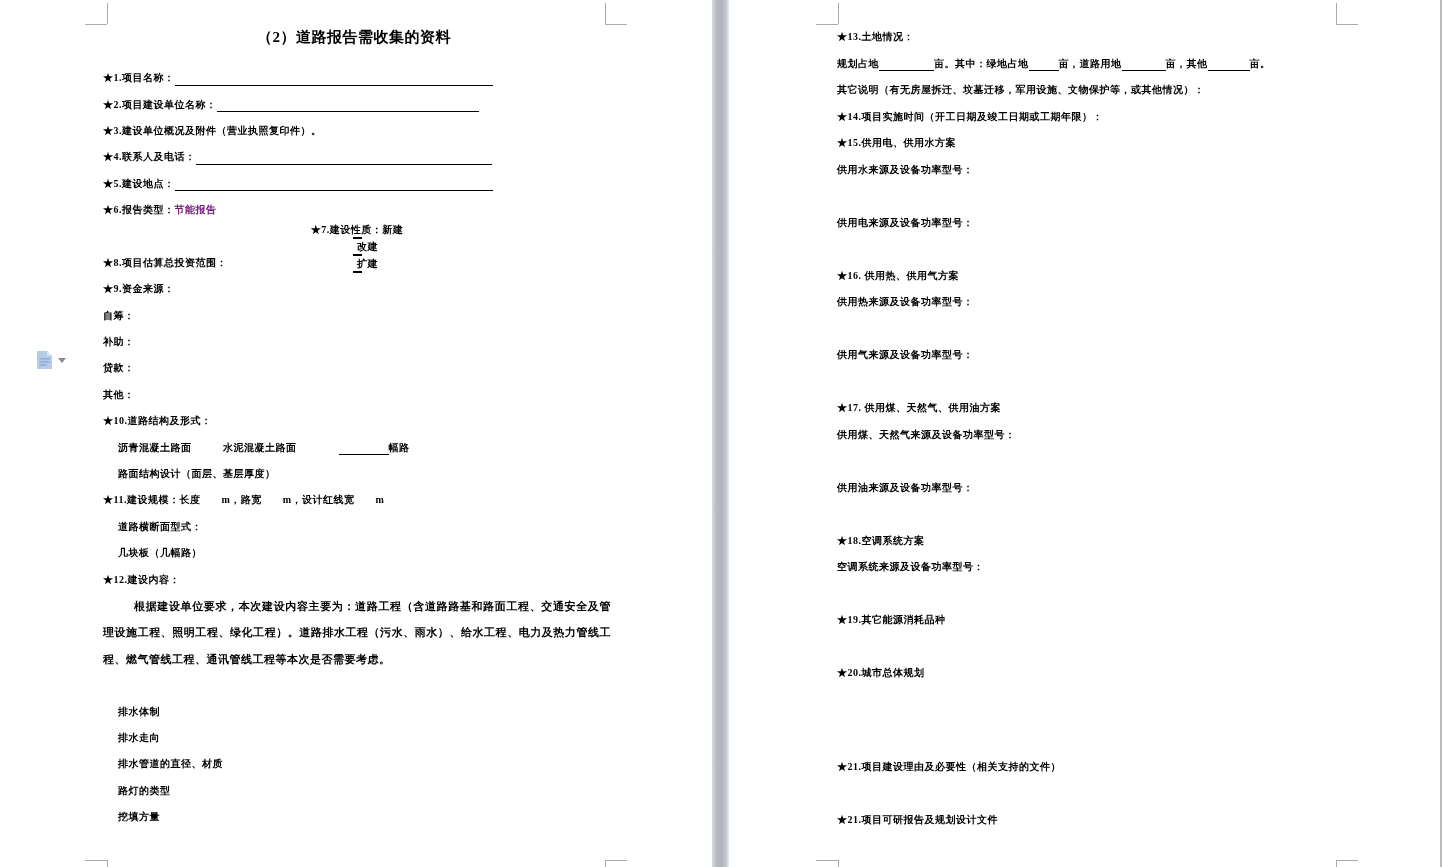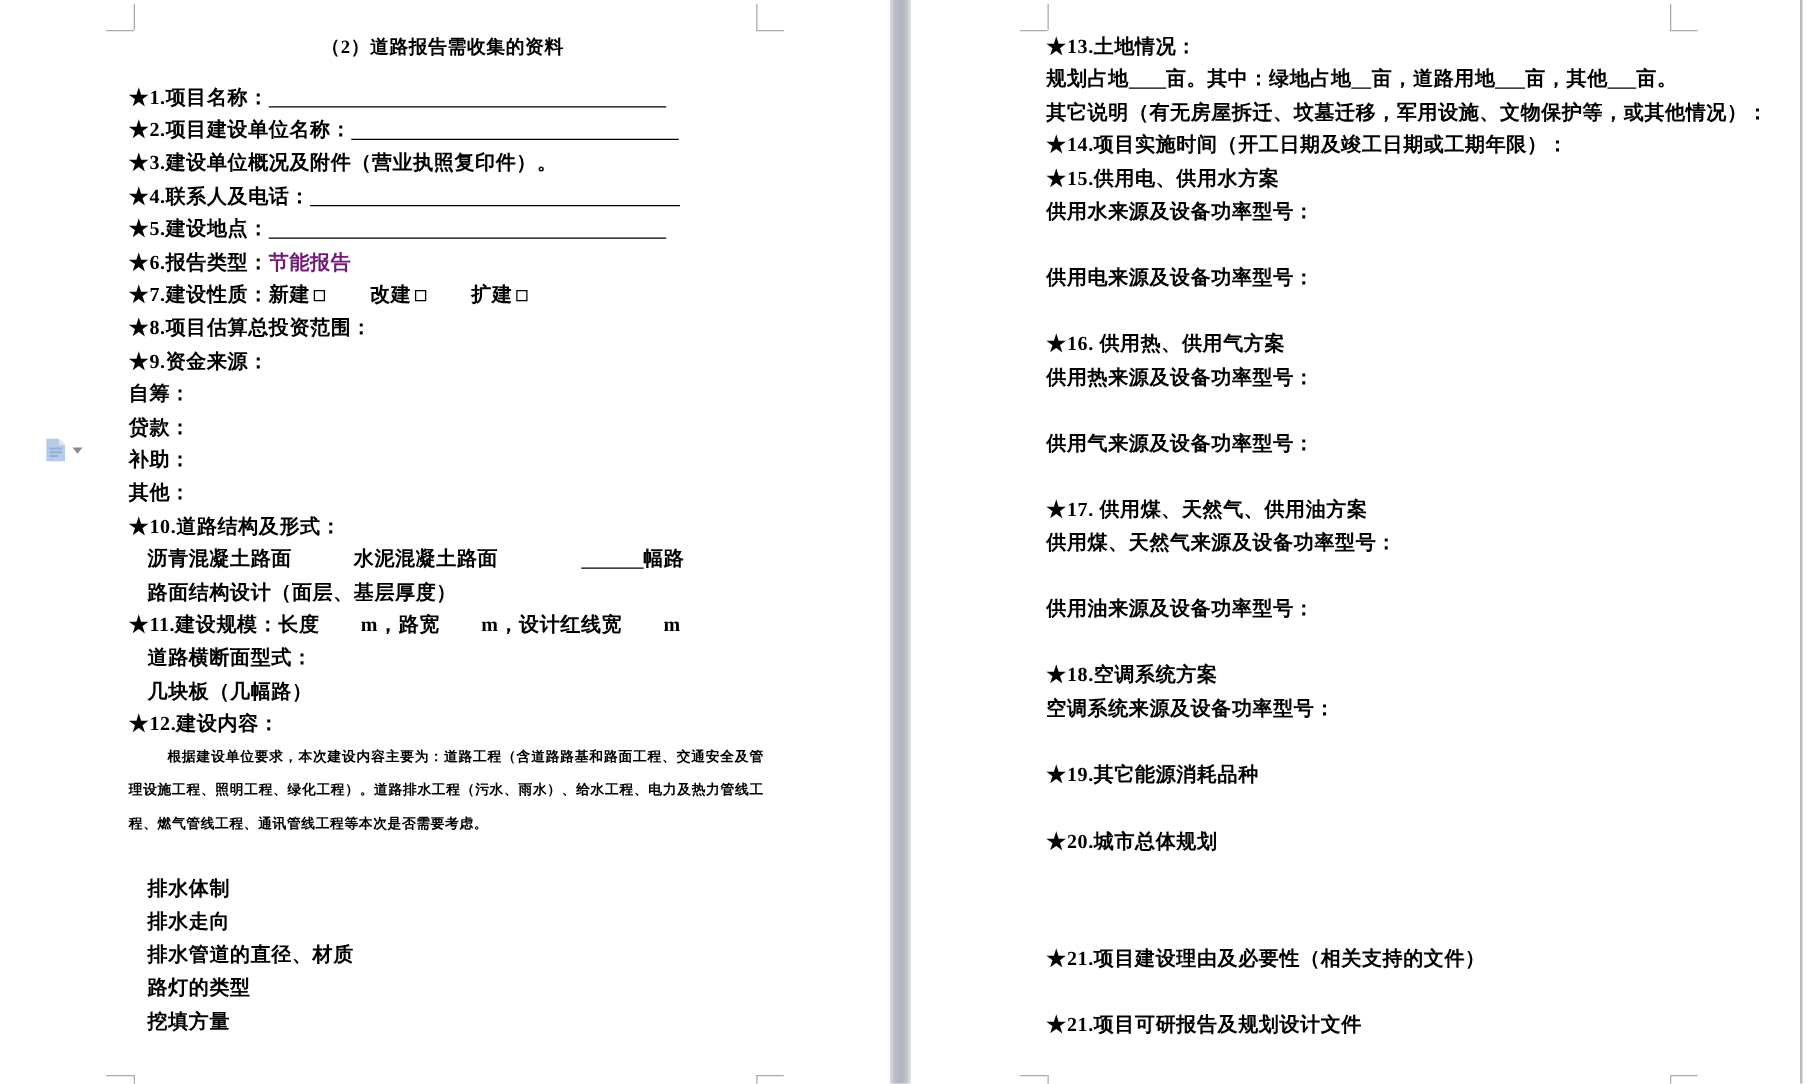--- a/index.html
+++ b/index.html
@@ -25,21 +25,21 @@
   .title-line {
     position:absolute; left:103px; top:24px; width:502px; height:27px;
     display:flex; align-items:center; justify-content:center;
     font-size:15px; letter-spacing:0.5px;
   }
   .lines { position:absolute; }
   #p1lines { left:103px; top:65px; width:508px; }
   #p2lines { left:108px; top:24px; width:505px; }
   .line {
     display:flex; align-items:center;
-    font-size:16px; letter-spacing:0.5px; white-space:pre;
+    font-size:10px; letter-spacing:0.5px; white-space:pre;
   }
   .line span { white-space:pre; }
   .para {
     font-size:11px; letter-spacing:0.5px;
     text-align:justify; text-indent:31px;
     word-break:break-all;
   }
   .fill { display:inline-block; height:15px; border-bottom:1.5px solid #000; }
   .cbox {
     display:inline-block; width:9px; height:9px;
@@ -69,26 +69,26 @@
 
 <div class="page" id="page-1">
   <div class="title-line">（2）道路报告需收集的资料</div>
   <div class="lines" id="p1lines">
       <div class="line" style="height: 26.4px;"><span>★1.项目名称：</span><span class="fill" style="width: 318px;"></span></div>
       <div class="line" style="height: 26.4px;"><span>★2.项目建设单位名称：</span><span class="fill" style="width: 262px;"></span></div>
       <div class="line" style="height: 26.4px;"><span>★3.建设单位概况及附件（营业执照复印件）。</span></div>
       <div class="line" style="height: 26.4px;"><span>★4.联系人及电话：</span><span class="fill" style="width: 296px;"></span></div>
       <div class="line" style="height: 26.4px;"><span>★5.建设地点：</span><span class="fill" style="width: 318px;"></span></div>
       <div class="line" style="height: 26.4px;"><span>★6.报告类型：</span><span style="color: #701a75;">节能报告</span></div>
-      <div class="line" style="height: 26.4px;"><span>★7.建设性质：新建</span><span class="cbox"></span><span>　　改建</span><span class="cbox"></span><span>　　扩建</span><span class="cbox"></span></div>
+      <div class="line" style="height: 26.4px; flex-direction: column;"><span>★7.建设性质：新建</span><span class="cbox"></span><span>　　改建</span><span class="cbox"></span><span>　　扩建</span><span class="cbox"></span></div>
       <div class="line" style="height: 26.4px;"><span>★8.项目估算总投资范围：</span></div>
       <div class="line" style="height: 26.4px; text-align: center;"><span>★9.资金来源：</span></div>
       <div class="line" style="height: 26.4px;"><span>自筹：</span></div>
+      <div class="line" style="height: 26.4px;"><span>补助：</span></div>
       <div class="line" style="height: 26.4px;"><span>贷款：</span></div>
-      <div class="line" style="height: 26.4px;"><span>补助：</span></div>
       <div class="line" style="height: 26.4px;"><span>其他：</span></div>
       <div class="line" style="height: 26.4px;"><span>★10.道路结构及形式：</span></div>
       <div class="line" style="height: 26.4px; padding-left: 15px;"><span>沥青混凝土路面　　　水泥混凝土路面　　　　</span><span class="fill" style="width: 50px;"></span><span>幅路</span></div>
       <div class="line" style="height: 26.4px; padding-left: 15px;"><span>路面结构设计（面层、基层厚度）</span></div>
       <div class="line" style="height: 26.4px;"><span>★11.建设规模：长度　　m，路宽　　m，设计红线宽　　m</span></div>
       <div class="line" style="height: 26.4px; padding-left: 15px;"><span>道路横断面型式：</span></div>
       <div class="line" style="height: 26.4px; padding-left: 15px;"><span>几块板（几幅路）</span></div>
       <div class="line" style="height: 26.4px;"><span>★12.建设内容：</span></div>
       <div class="para" style="line-height: 26.4px; height: 105.6px;">根据建设单位要求，本次建设内容主要为：道路工程（含道路路基和路面工程、交通安全及管理设施工程、照明工程、绿化工程）。道路排水工程（污水、雨水）、给水工程、电力及热力管线工程、燃气管线工程、通讯管线工程等本次是否需要考虑。</div>
       <div class="line" style="height: 26.4px; padding-left: 15px;"><span>排水体制</span></div>

